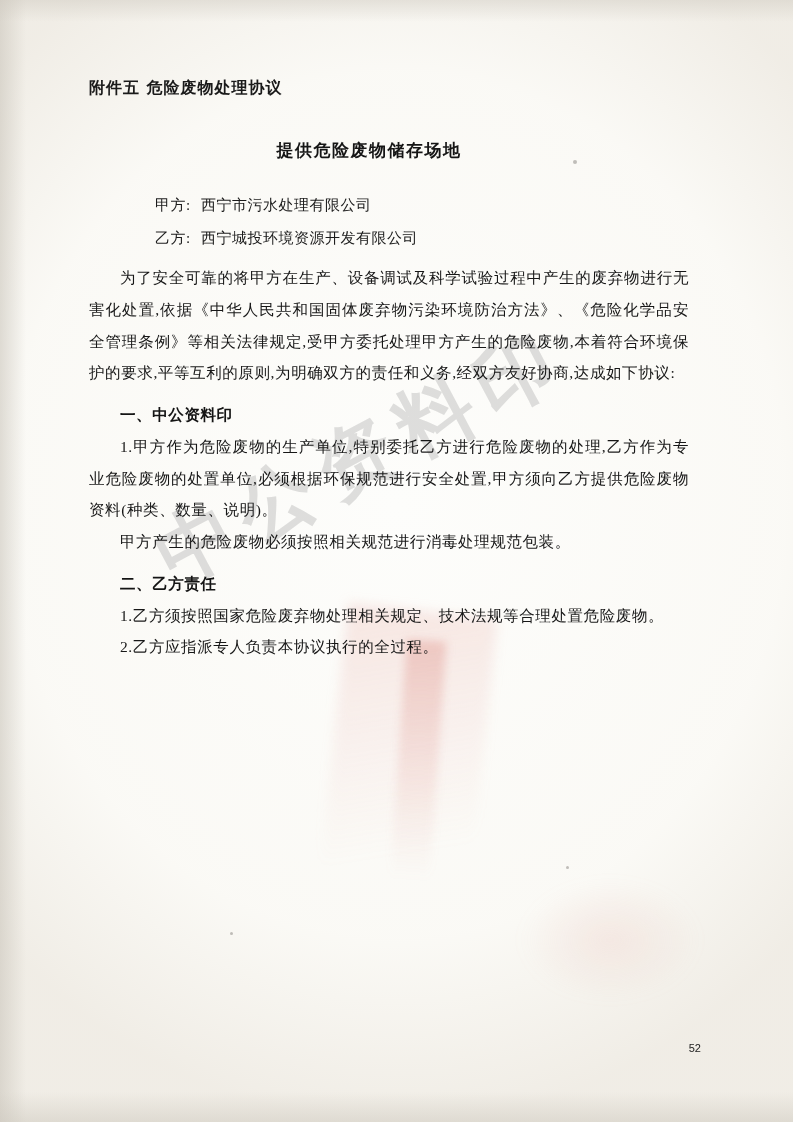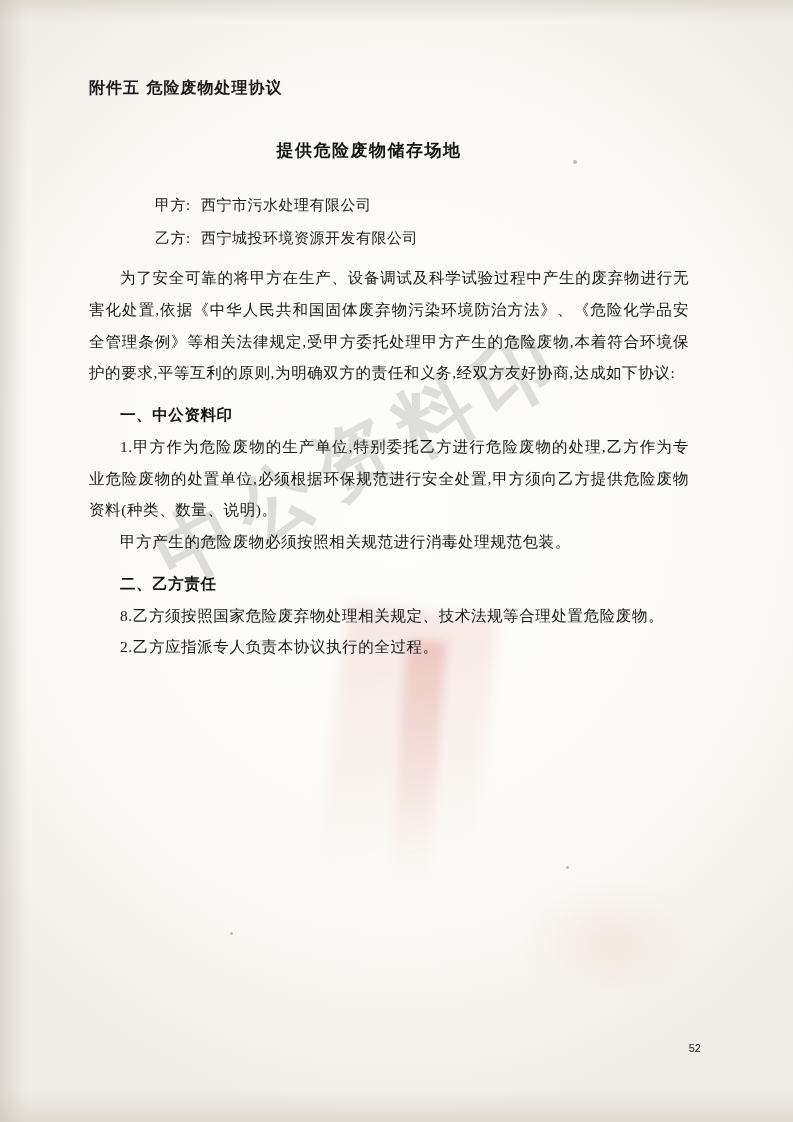--- a/index.html
+++ b/index.html
@@ -192,21 +192,21 @@
 
     <div class="block-gap"></div>
 
     <p class="section-head">一、中公资料印</p>
     <p class="para indent2">1.甲方作为危险废物的生产单位,特别委托乙方进行危险废物的处理,乙方作为专业危险废物的处置单位,必须根据环保规范进行安全处置,甲方须向乙方提供危险废物资料(种类、数量、说明)。</p>
     <p class="para indent2">甲方产生的危险废物必须按照相关规范进行消毒处理规范包装。</p>
 
     <div class="block-gap"></div>
 
     <p class="section-head">二、乙方责任</p>
-    <p class="para indent2">8.乙方须按照国家危险废弃物处理相关规定、技术法规等合理处置危险废物。</p>
+    <p class="para indent2">1.乙方须按照国家危险废弃物处理相关规定、技术法规等合理处置危险废物。</p>
     <p class="para indent2">2.乙方应指派专人负责本协议执行的全过程。</p>
 
   </div>
 
   <div class="page-number">52</div>
 
   <div class="edge-shadow-left"></div>
   <div class="edge-shadow-top"></div>
   <div class="edge-shadow-bottom"></div>
 

